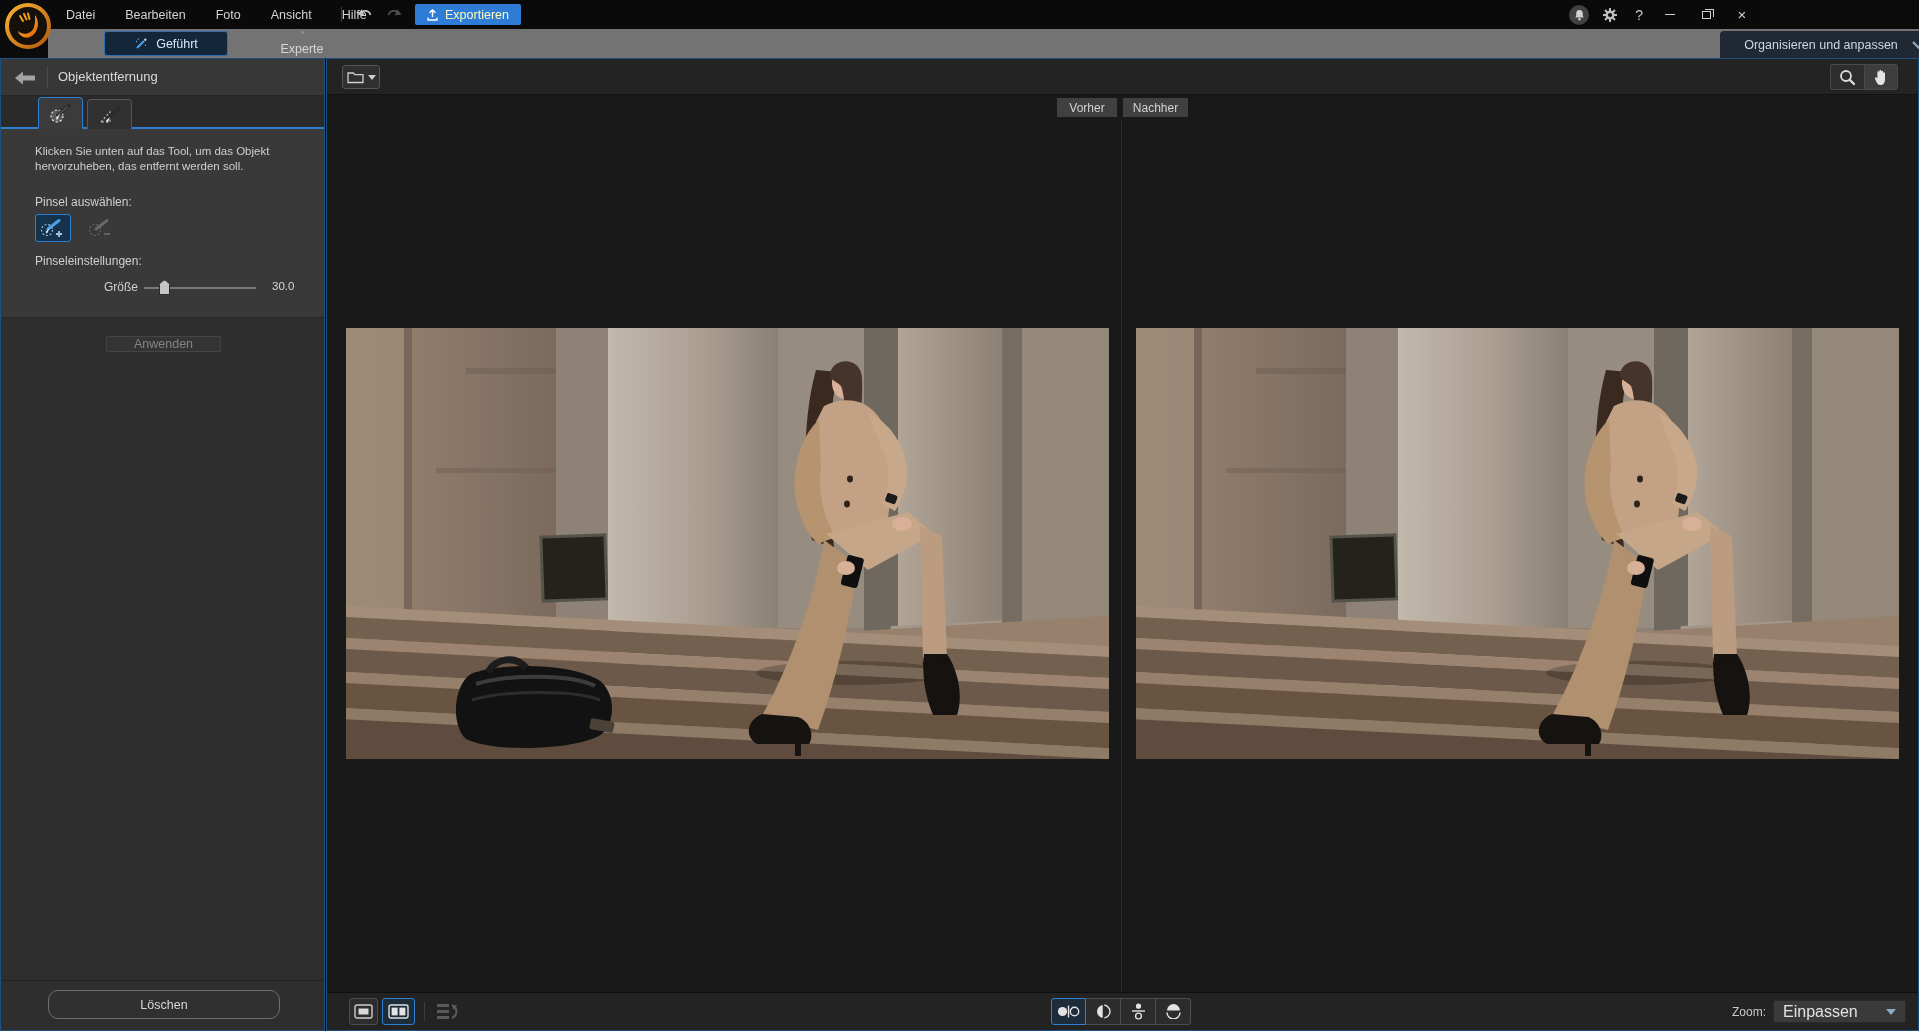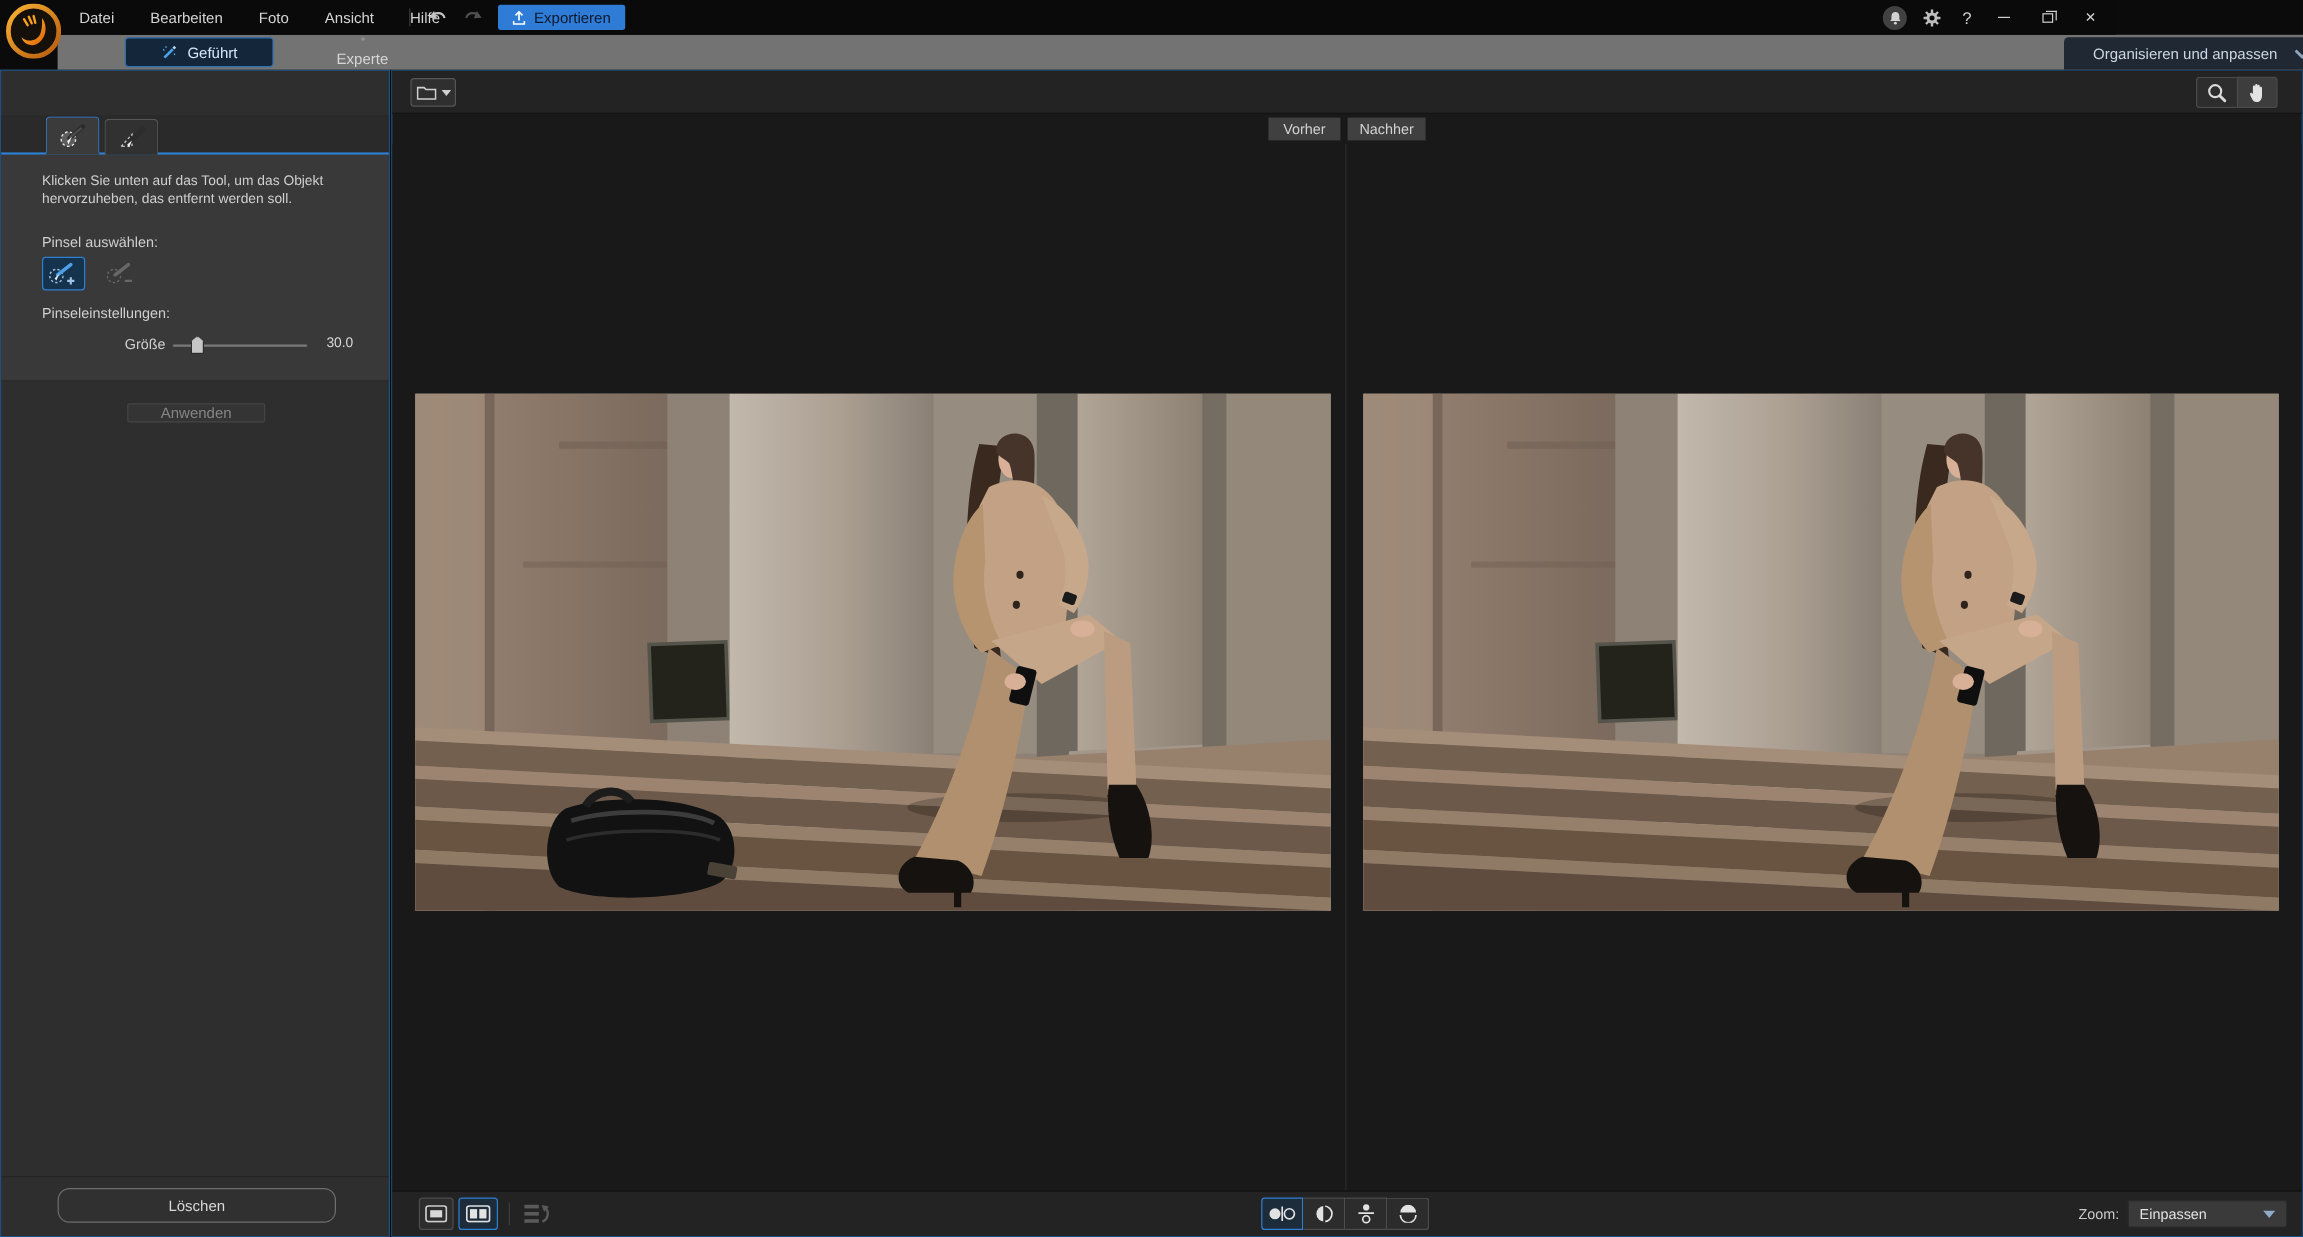--- a/index.html
+++ b/index.html
@@ -8,21 +8,21 @@
 
   
   .titlebar { position:absolute; left:0; top:0; width:1763px; height:29px; background:#0a0a0a; z-index:30; }
   .logo { position:absolute; left:5px; top:3px; width:46px; height:46px; z-index:40; }
   .menu { position:absolute; left:64px; top:0; height:29px; display:flex; align-items:center; gap:26px; }
   .menu-item { color:#d4d4d4; font-size:12.5px; padding:2px 2px; }
   .tb-sep { position:absolute; left:341px; top:7px; width:1px; height:15px; background:#3a3a3a; }
   .undo-btn,.redo-btn { position:absolute; top:3px; width:26px; height:22px; display:flex; align-items:center; justify-content:center; }
   .undo-btn { left:352px; } .redo-btn { left:381px; }
   .export-btn { position:absolute; left:415px; top:4px; width:106px; height:21px; background:#2e7cd6;
-    border-radius:2px; color:#0f172a; font-size:12.5px; display:flex; align-items:center; justify-content:center; gap:7px; }
+    border-radius:2px; color:#fef9c3; font-size:12.5px; display:flex; align-items:center; justify-content:center; gap:7px; }
   .tb-right { position:absolute; right:8px; top:0; height:29px; display:flex; align-items:center; gap:10px; }
   .bell-wrap { width:20px; height:20px; border-radius:50%; background:#414141; display:flex; align-items:center; justify-content:center; }
   .help-q { color:#c9c9c9; font-size:14px; padding:0 4px; }
   .win-btn { width:26px; height:22px; display:flex; align-items:center; justify-content:center; color:#cfcfcf; font-size:15px; }
   .min-bar { width:10px; height:1px; background:#cfcfcf; display:inline-block; }
   .max-sq { width:9px; height:8px; border:1px solid #cfcfcf; position:relative; display:inline-block; }
   .max-sq:before { content:""; position:absolute; left:2px; top:-3px; width:8px; height:7px; border:1px solid #cfcfcf; border-bottom:none; border-left:none; }
 
   
   .tabsrow { position:absolute; left:0; top:29px; width:1919px; height:29px; background:#737373; z-index:20;margin-left:48px; }
@@ -100,21 +100,21 @@
   .tb2-sep { position:absolute; left:97px; top:9px; width:1px; height:19px; background:#3c3c3c; }
   .history-btn { position:absolute; left:106px; top:6px; width:30px; height:25px; display:flex; align-items:center; justify-content:center; }
   .cmp-group { position:absolute; left:724px; top:5px; display:flex; }
   .cmp-btn { width:35px; height:27px; background:#2c2c2c; border:1px solid #4d4d4d; border-left-width:0;
     display:flex; align-items:center; justify-content:center; }
   .cmp-btn:first-child { border-left-width:1px; border-radius:3px 0 0 3px; }
   .cmp-btn:last-child { border-radius:0 3px 3px 0; }
   .cmp-btn.sel { border:1px solid #2f7fd0; background:#1d2c3b; }
   .zoom-label { position:absolute; left:1405px; top:12px; color:#c9c9c9; font-size:12px; }
   .zoom-select { position:absolute; left:1446px; top:7px; width:133px; height:23px; background:#3a3a3a;
-    border:1px solid #2a2a2a; border-radius:2px; color:#e2e2e2; font-size:12px;
+    border:1px solid #2a2a2a; border-radius:2px; color:#e2e2e2; font-size:16px;
     display:flex; align-items:center; padding:0 9px; justify-content:space-between; }
   .zoom-caret { width:0; height:0; border-left:5px solid transparent; border-right:5px solid transparent; border-top:6px solid #8fa9c6; }
 </style>
 </head>
 <body>
 
 <div class="titlebar">
   <div class="menu">
     <span class="menu-item">Datei</span>
     <span class="menu-item">Bearbeiten</span>
@@ -209,20 +209,29 @@
   </div>
   <div class="organize-btn">
     <span>Organisieren und anpassen</span>
     <svg width="13" height="8" viewBox="0 0 13 8">
       <path d="M1,1 L6.5,6.5 L12,1" stroke="#8fa3bd" stroke-width="2.4" fill="none"></path>
     </svg>
   </div>
 </div>
 
 <div class="leftpanel">
+  <div class="lp-header">
+    <div class="back-btn">
+      <svg width="20" height="14" viewBox="0 0 20 14">
+        <polygon points="0,7 8,0.5 8,4.5 20,4.5 20,9.5 8,9.5 8,13.5" fill="#a2a2a2"></polygon>
+      </svg>
+    </div>
+    <div class="lp-hsep"></div>
+    <div class="lp-title">Objektentfernung</div>
+  </div>
 
   <div class="lp-tabstrip">
     <div class="lp-tab lp-tab1">
       <svg width="26" height="22" viewBox="0 0 26 22">
         <circle cx="9" cy="14" r="6" fill="#5d5d5d" stroke="#e8e8e8" stroke-width="1.2" stroke-dasharray="2.2 2"></circle>
         <line x1="10" y1="13" x2="21" y2="3.5" stroke="#2c2c2c" stroke-width="4" stroke-linecap="round"></line>
         <line x1="10" y1="13" x2="20" y2="4.5" stroke="#4a4a4a" stroke-width="2"></line>
         <polygon points="8,15.5 12,12 9,18.5" fill="#efefef"></polygon>
       </svg>
     </div>

